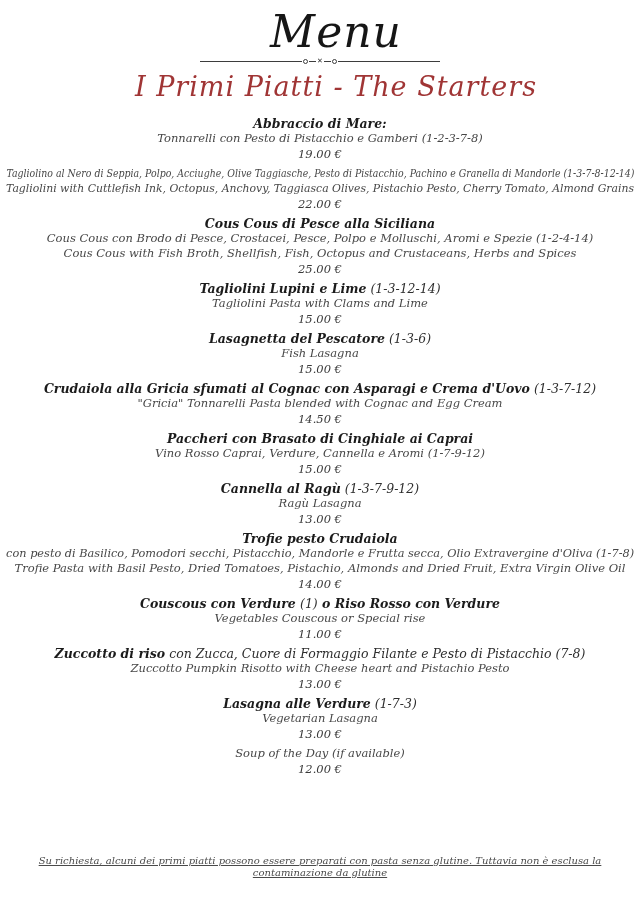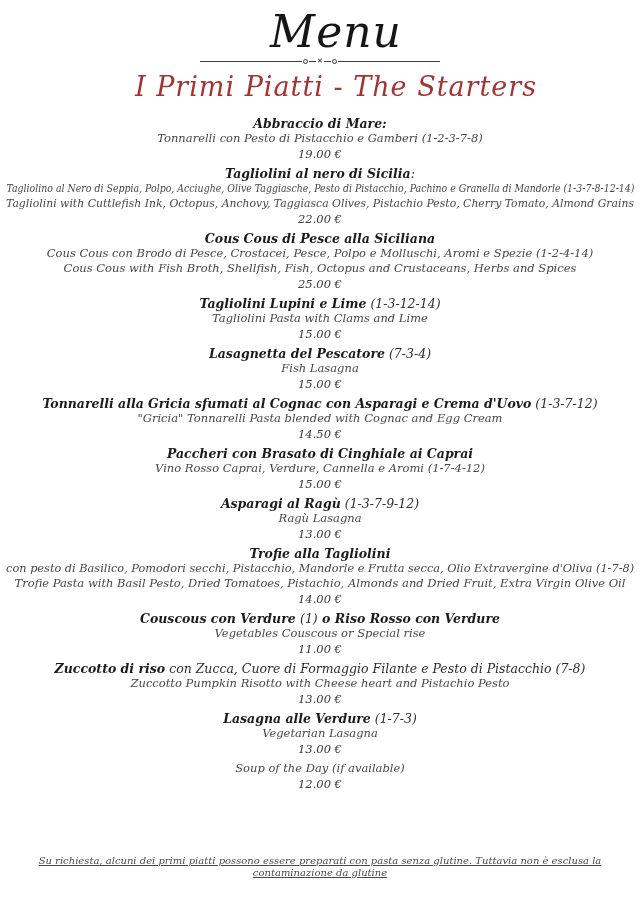--- a/index.html
+++ b/index.html
@@ -113,23 +113,20 @@
           <div class="line">
             <span class="line-inner desc">Tonnarelli con Pesto di Pistacchio e Gamberi (1-2-3-7-8)</span>
           </div>
         </div>
     <div class="line price-line">
       <span class="line-inner price">19.00 €</span>
     </div>
   </div>
 
   <div class="item">
-    <div class="line">
-      <span class="line-inner title"><span class="tp-bold">Tagliolini al nero di Sicilia</span><span class="tp-normal">:</span></span>
-    </div>
     <div>
           <div class="line">
             <span class="line-inner desc" style="transform: scaleX(0.816745); transform-origin: center center;">Tagliolino al Nero di Seppia, Polpo, Acciughe, Olive Taggiasche, Pesto di Pistacchio, Pachino e Granella di Mandorle (1-3-7-8-12-14)</span>
           </div>
           <div class="line">
             <span class="line-inner desc" style="transform: scaleX(0.942943); transform-origin: center center;">Tagliolini with Cuttlefish Ink, Octopus, Anchovy, Taggiasca Olives, Pistachio Pesto, Cherry Tomato, Almond Grains</span>
           </div>
         </div>
     <div class="line price-line">
       <span class="line-inner price">22.00 €</span>
@@ -162,77 +159,77 @@
             <span class="line-inner desc">Tagliolini Pasta with Clams and Lime</span>
           </div>
         </div>
     <div class="line price-line">
       <span class="line-inner price">15.00 €</span>
     </div>
   </div>
 
   <div class="item">
     <div class="line">
-      <span class="line-inner title"><span class="tp-bold">Lasagnetta del Pescatore</span><span class="tp-normal"> (7-3-4)</span></span>
+      <span class="line-inner title"><span class="tp-bold">Lasagnetta del Pescatore</span><span class="tp-normal"> (1-3-6)</span></span>
     </div>
     <div>
           <div class="line">
             <span class="line-inner desc">Fish Lasagna</span>
           </div>
         </div>
     <div class="line price-line">
       <span class="line-inner price">15.00 €</span>
     </div>
   </div>
 
   <div class="item">
     <div class="line">
-      <span class="line-inner title"><span class="tp-bold">Tonnarelli alla Gricia sfumati al Cognac con Asparagi e Crema d'Uovo</span><span class="tp-normal"> (1-3-7-12)</span></span>
+      <span class="line-inner title"><span class="tp-bold">Crudaiola alla Gricia sfumati al Cognac con Asparagi e Crema d'Uovo</span><span class="tp-normal"> (1-3-7-12)</span></span>
     </div>
     <div>
           <div class="line">
             <span class="line-inner desc">"Gricia" Tonnarelli Pasta blended with Cognac and Egg Cream</span>
           </div>
         </div>
     <div class="line price-line">
       <span class="line-inner price">14.50 €</span>
     </div>
   </div>
 
   <div class="item">
     <div class="line">
       <span class="line-inner title"><span class="tp-bold">Paccheri con Brasato di Cinghiale ai Caprai</span></span>
     </div>
     <div>
           <div class="line">
-            <span class="line-inner desc">Vino Rosso Caprai, Verdure, Cannella e Aromi (1-7-4-12)</span>
+            <span class="line-inner desc">Vino Rosso Caprai, Verdure, Cannella e Aromi (1-7-9-12)</span>
           </div>
         </div>
     <div class="line price-line">
       <span class="line-inner price">15.00 €</span>
     </div>
   </div>
 
   <div class="item">
     <div class="line">
-      <span class="line-inner title"><span class="tp-bold">Asparagi al Ragù</span><span class="tp-normal"> (1-3-7-9-12)</span></span>
+      <span class="line-inner title"><span class="tp-bold">Cannella al Ragù</span><span class="tp-normal"> (1-3-7-9-12)</span></span>
     </div>
     <div>
           <div class="line">
             <span class="line-inner desc">Ragù Lasagna</span>
           </div>
         </div>
     <div class="line price-line">
       <span class="line-inner price">13.00 €</span>
     </div>
   </div>
 
   <div class="item">
     <div class="line">
-      <span class="line-inner title"><span class="tp-bold">Trofie alla Tagliolini</span></span>
+      <span class="line-inner title"><span class="tp-bold">Trofie pesto Crudaiola</span></span>
     </div>
     <div>
           <div class="line">
             <span class="line-inner desc" style="transform: scaleX(0.984037); transform-origin: center center;">con pesto di Basilico, Pomodori secchi, Pistacchio, Mandorle e Frutta secca, Olio Extravergine d'Oliva (1-7-8)</span>
           </div>
           <div class="line">
             <span class="line-inner desc">Trofie Pasta with Basil Pesto, Dried Tomatoes, Pistachio, Almonds and Dried Fruit, Extra Virgin Olive Oil</span>
           </div>
         </div>
     <div class="line price-line">

